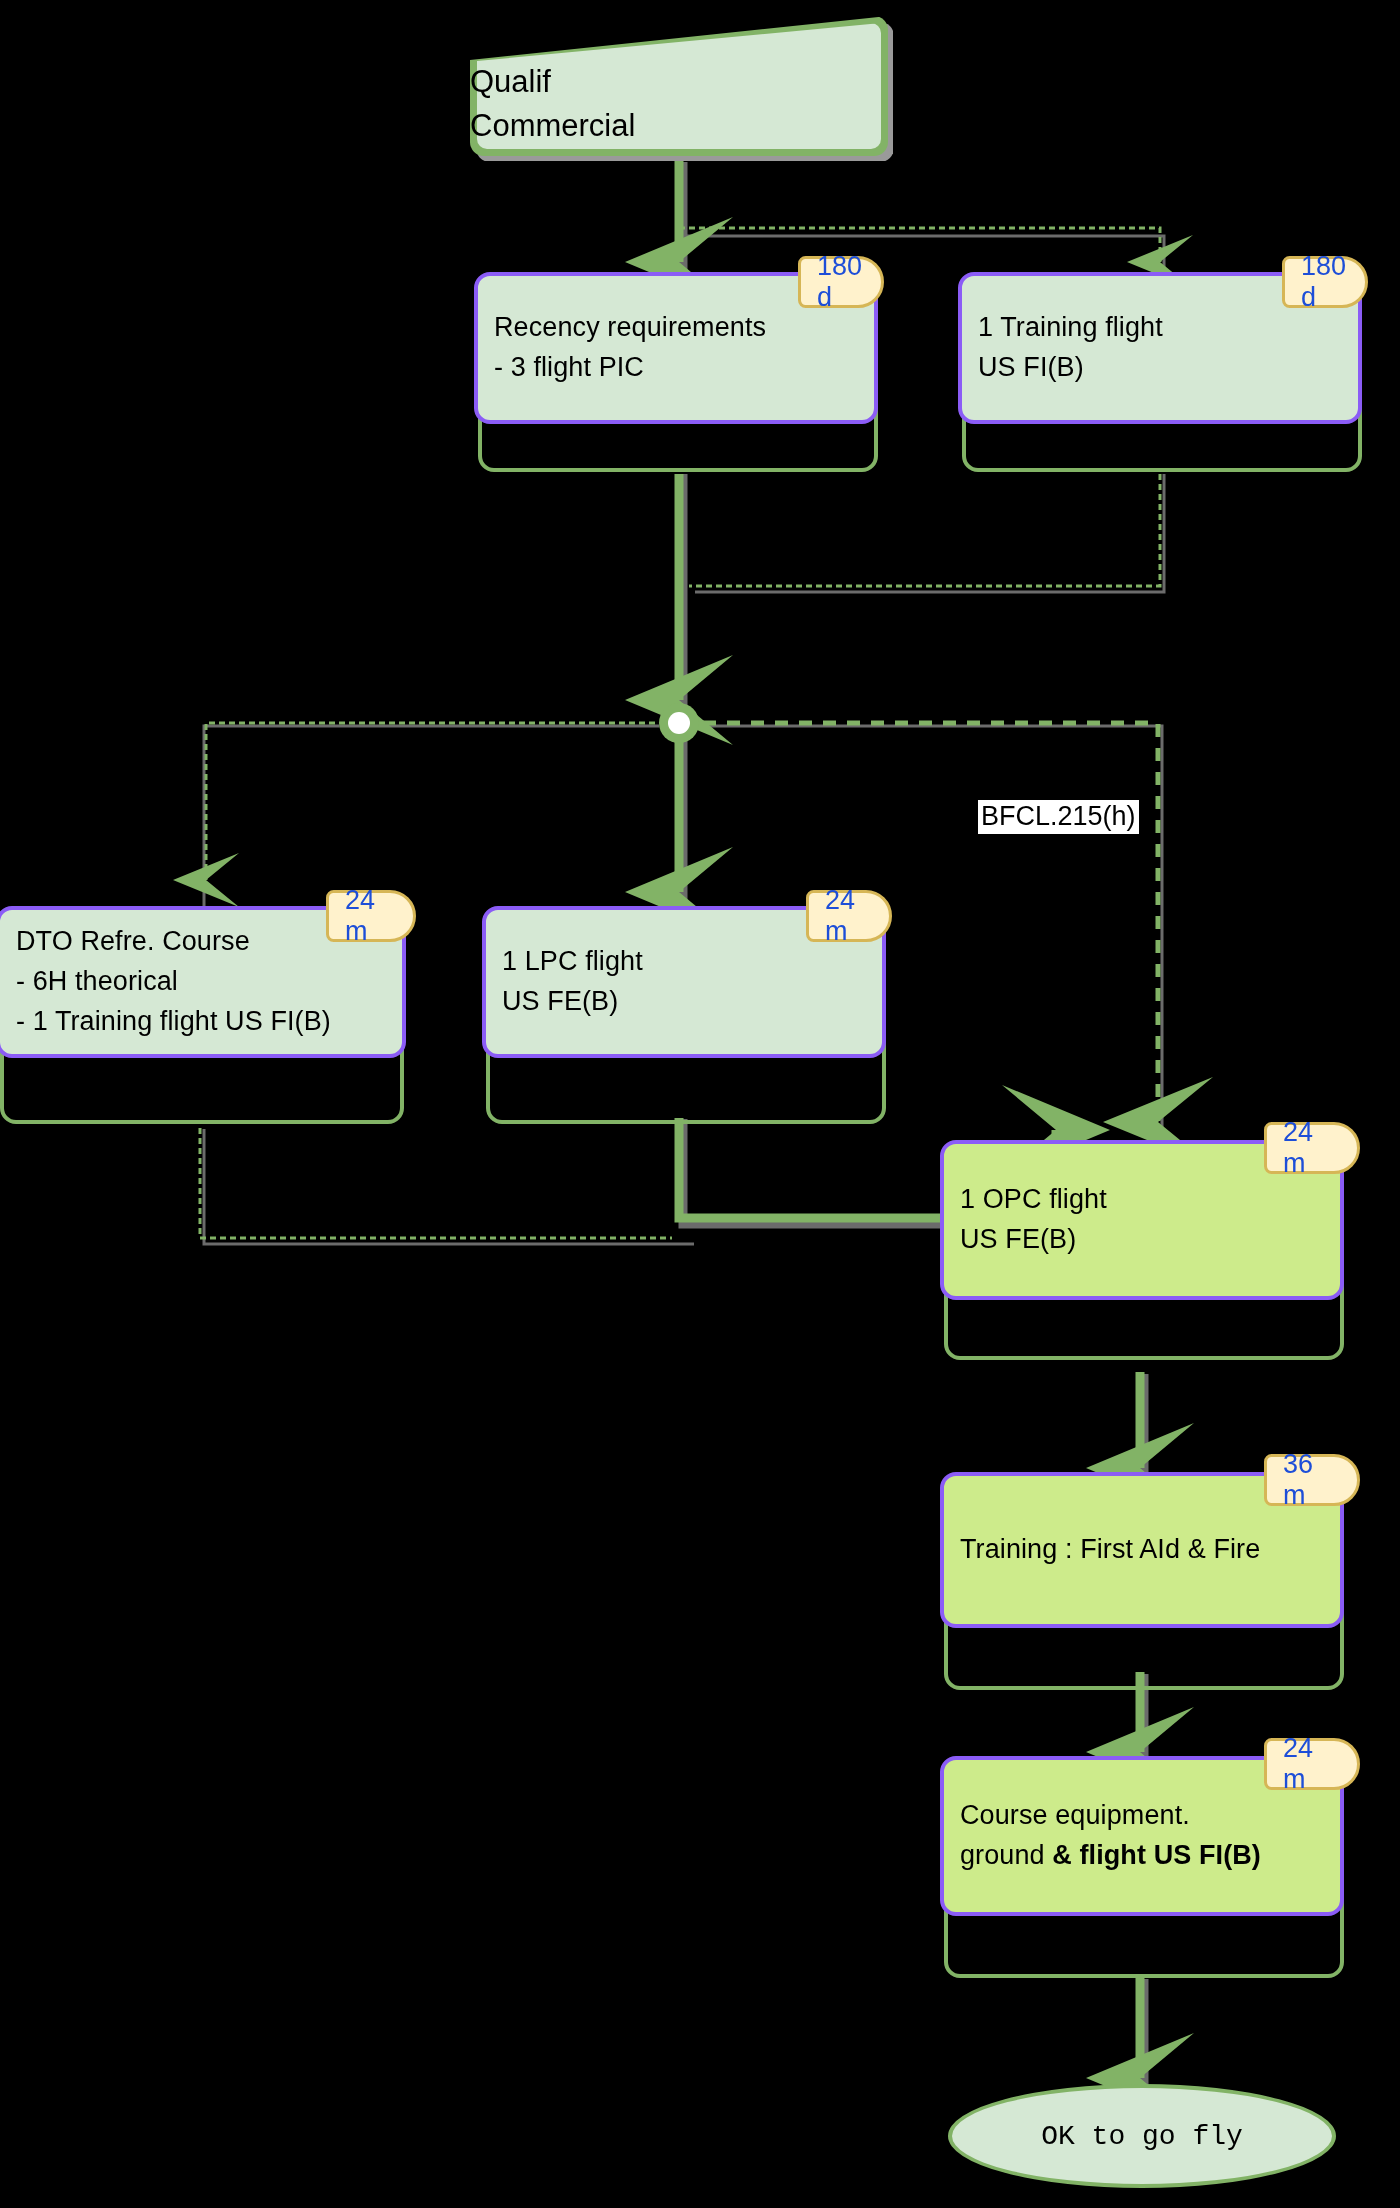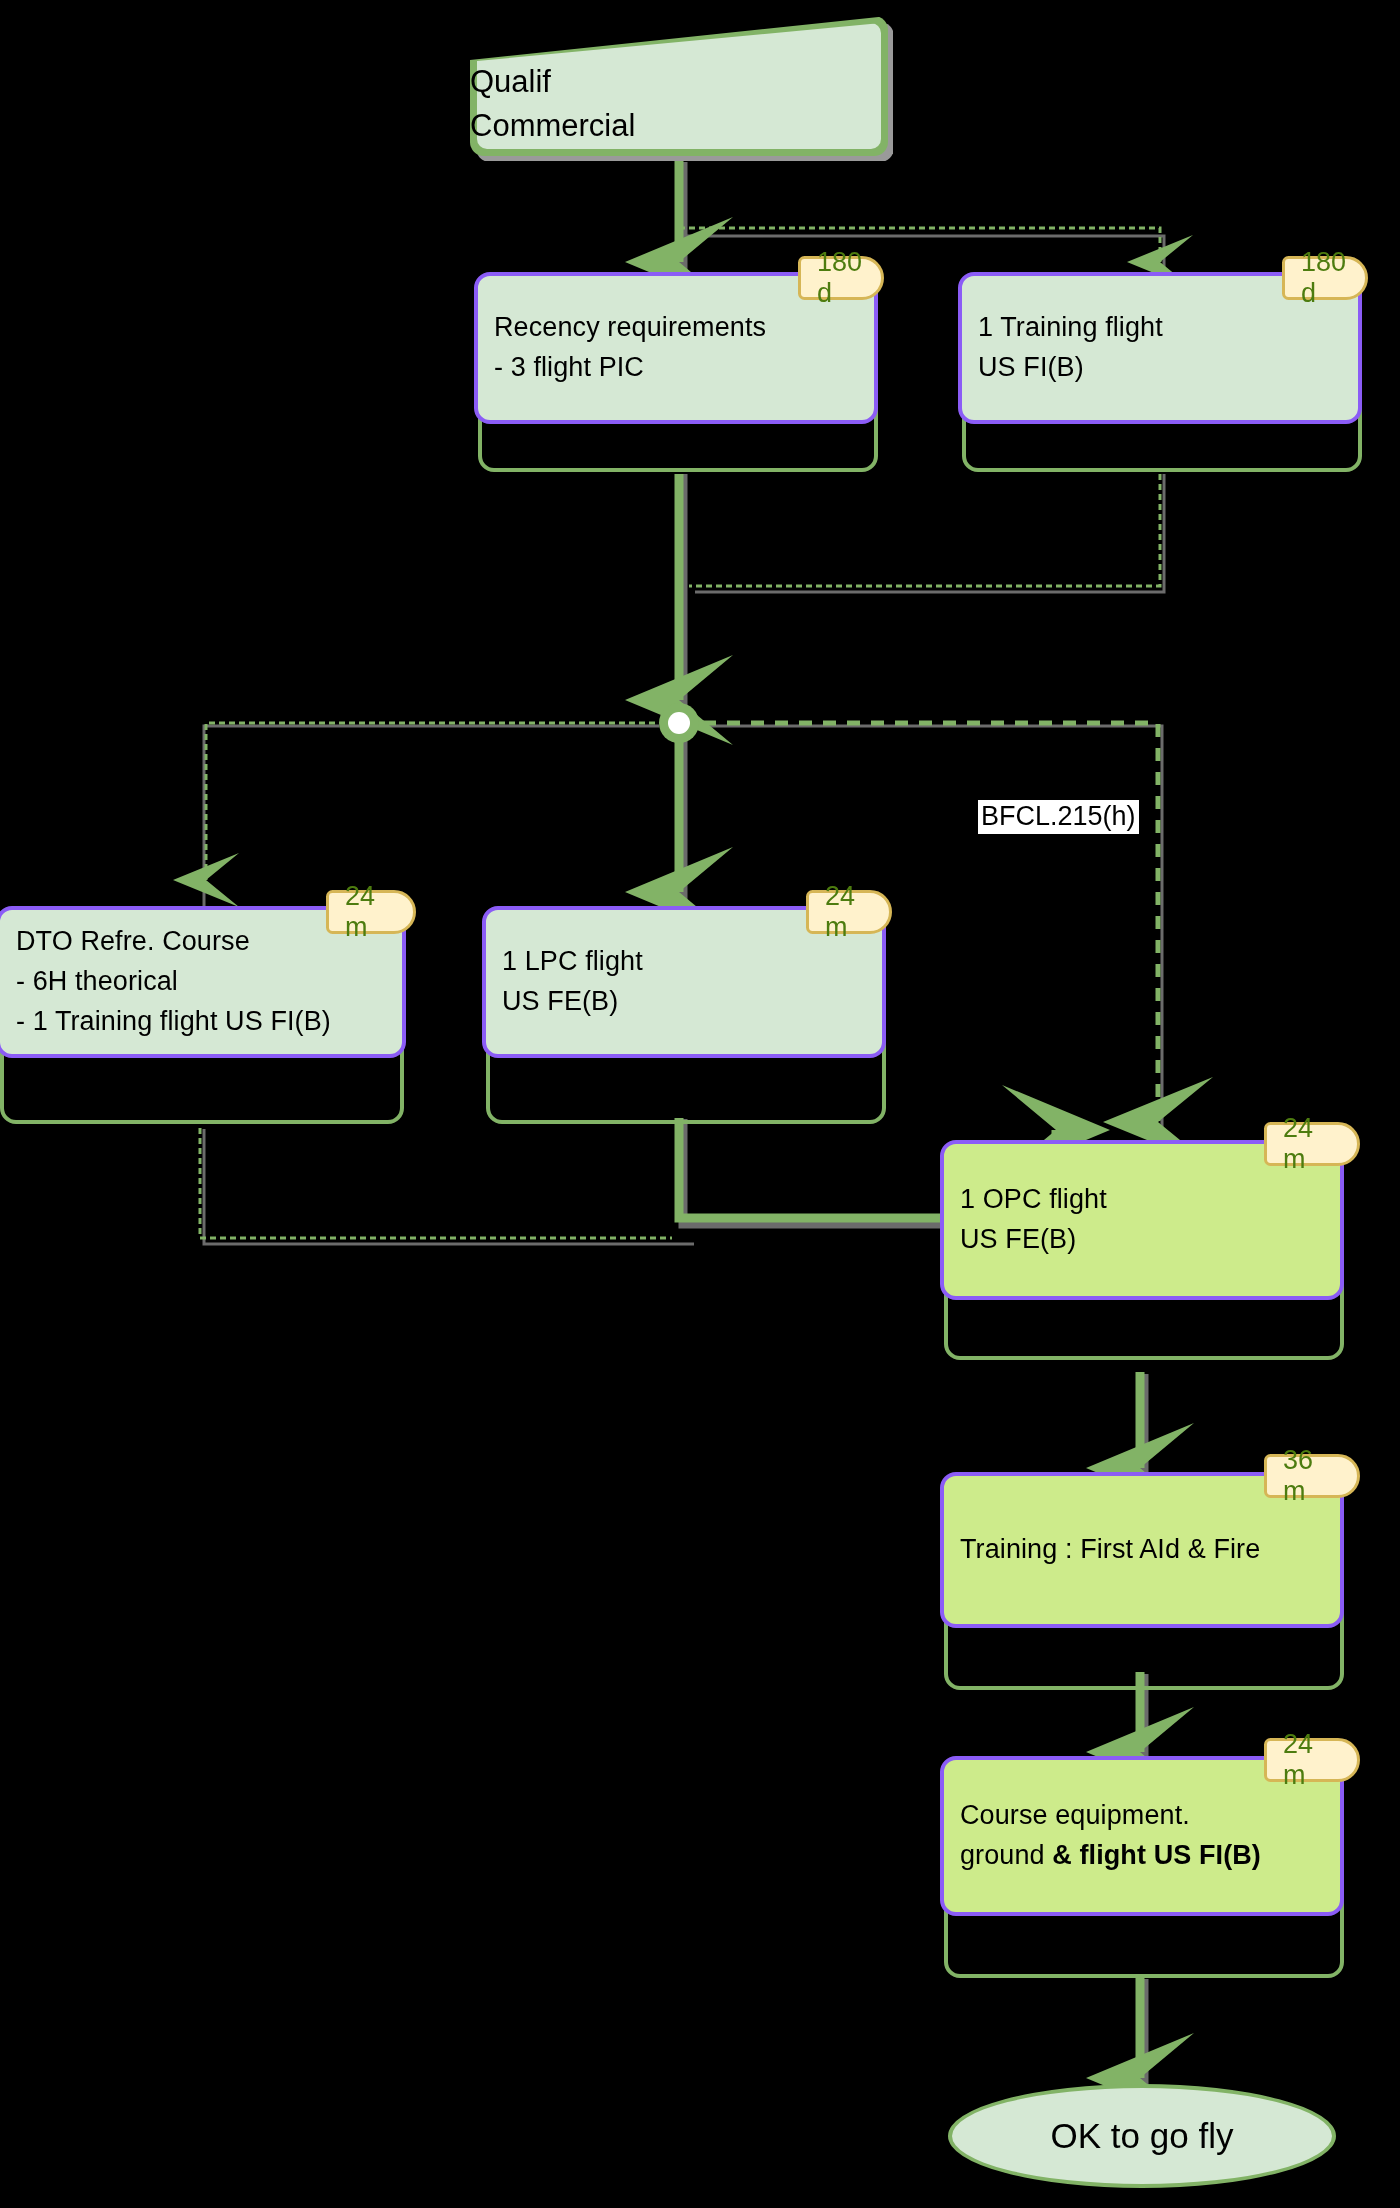--- a/index.html
+++ b/index.html
@@ -110,37 +110,38 @@
   
   .ellipse {
     position: absolute;
     box-sizing: border-box;
     border: 4px solid #82b366;
     border-radius: 50%;
     background: #d5e8d4;
     display: flex;
     align-items: center;
     justify-content: center;
-    font-size: 35px;
+    font-size: 28px;
+    font-family: Liberation Mono, monospace;
   }
 
   
   .badge {
     position: absolute;
     box-sizing: border-box;
     background: #fff2cc;
     border: 3px solid #d6b656;
     border-radius: 10px 34px 34px 10px;
-    height: 44px;
+    height: 52px;
     display: flex;
     align-items: center;
     justify-content: center;
     padding: 0 14px 0 16px;
     font-size: 27px;
-    color: #4d7c0f;
+    color: #1d4ed8;
     z-index: 30;
   }
 
   
   .edge-label {
     position: absolute;
     background: #ffffff;
     color: #000000;
     font-size: 27px;
     line-height: 1.1;

